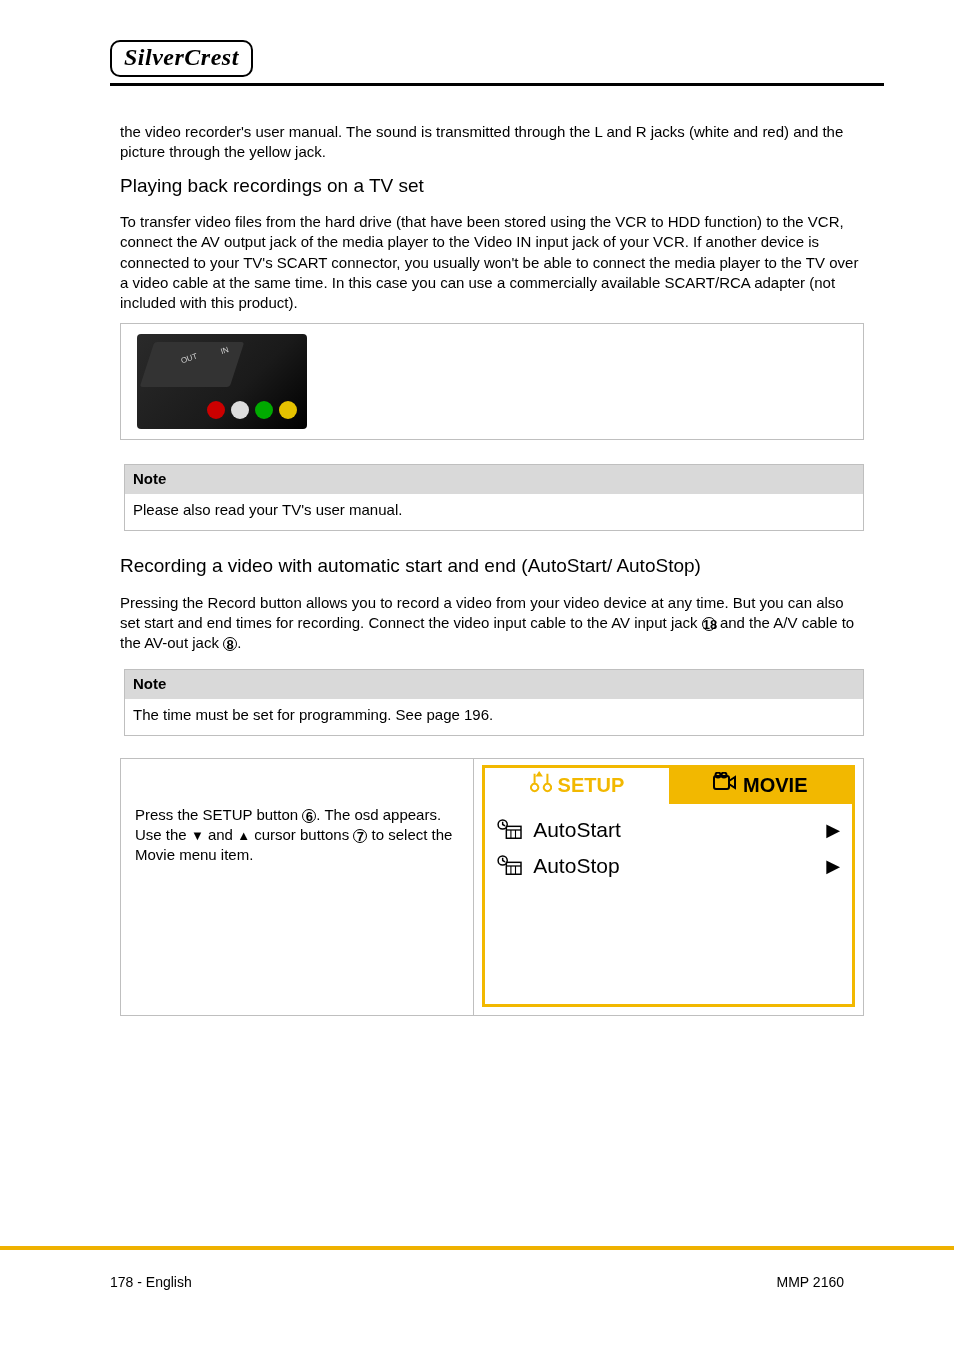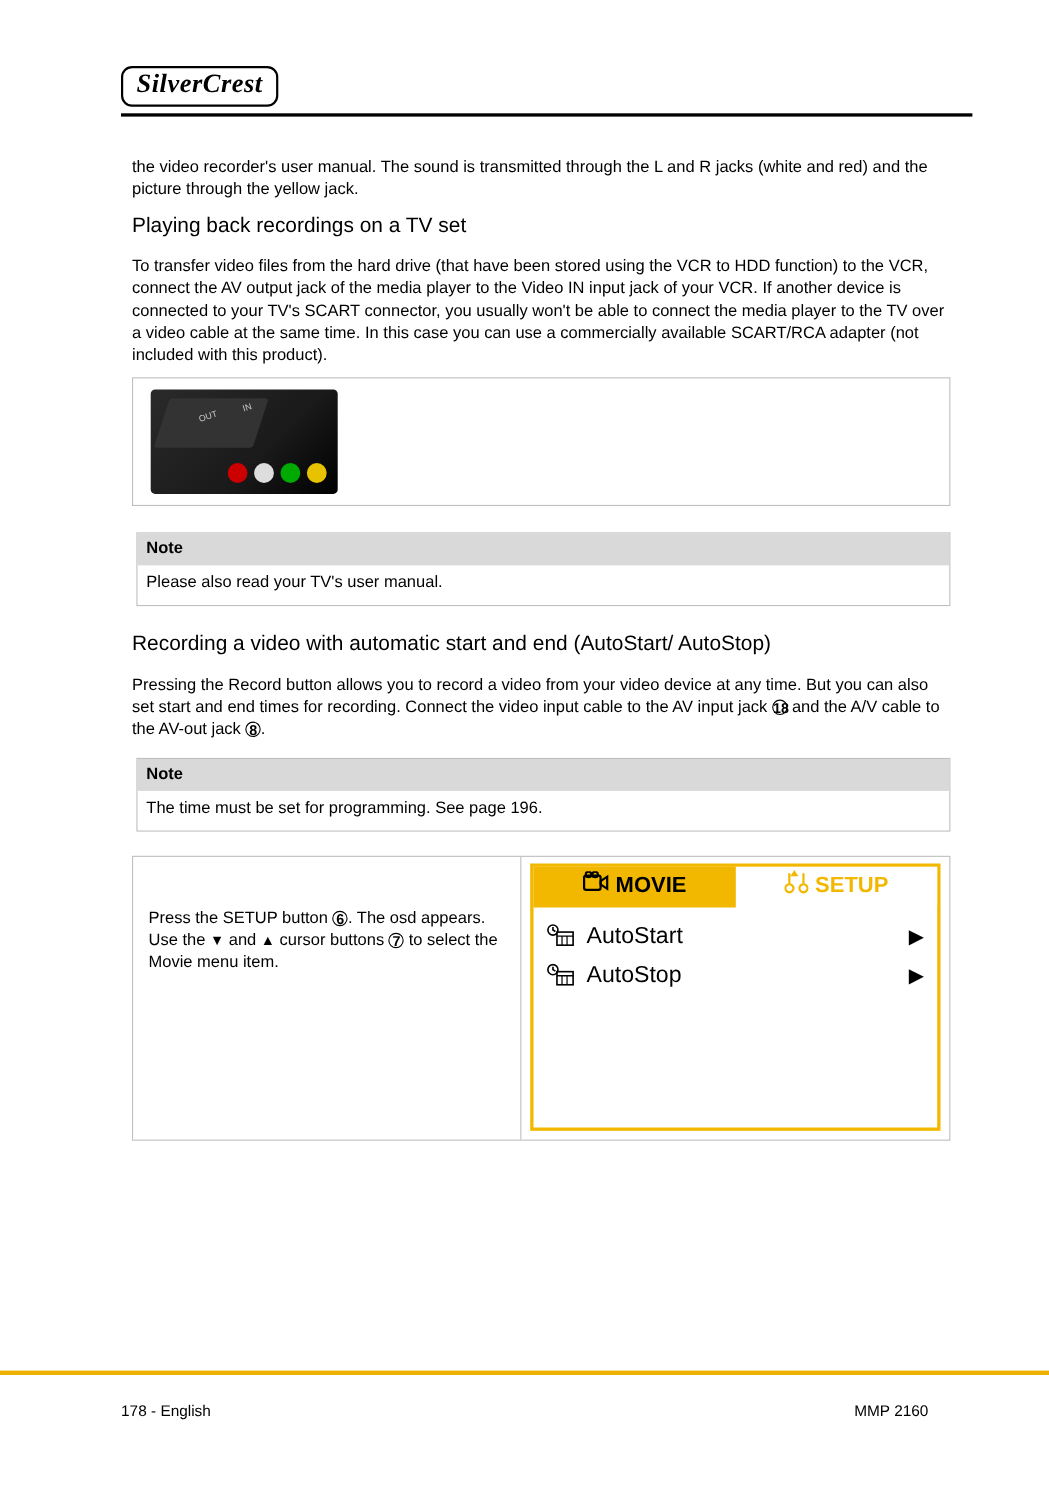--- a/index.html
+++ b/index.html
@@ -5,21 +5,21 @@
   * { margin: 0; padding: 0; box-sizing: border-box; }
   body {
     width: 954px;
     height: 1350px;
     background: #ffffff;
     font-family: Arial, Helvetica, sans-serif;
     color: #000;
     position: relative;
   }
   .page {
-    padding: 60px 70px 0 110px;
+    padding: 40px 70px 0 110px;
   }
   .brand-badge {
     display: inline-block;
     border: 2.5px solid #000;
     border-radius: 10px;
     padding: 2px 12px 4px 12px;
     font-family: "Brush Script MT", cursive;
     font-style: italic;
     font-weight: bold;
     font-size: 24px;
@@ -232,38 +232,38 @@
     </div>
 
 
     <div class="two-col">
       <div class="left">
         <span>Press the SETUP button </span><span class="circnum">6</span><span>. The osd appears. Use the </span><span class="tri">▼</span><span> and </span><span class="tri">▲</span><span> cursor buttons </span><span class="circnum">7</span><span> to select the Movie menu item.</span>
       </div>
       <div class="right">
         <div class="osd">
           <div class="osd-tabs">
+            <div class="osd-tab inactive">
+              <span>
+                <svg viewBox="0 0 24 24" width="22" height="22">
+                    <path d="M5 3 L5 14 M10 2 L12 5 L8 5 Z M5 14 a4 4 0 1 0 0.1 0 M19 3 L19 14 M19 14 a4 4 0 1 0 0.1 0" fill="none" stroke="#f2b800" stroke-width="2.2"></path>
+                  </svg>
+              </span>
+              <span>SETUP</span>
+            </div>
             <div class="osd-tab active">
               <span>
                 <svg viewBox="0 0 24 20" width="24" height="20">
                     <rect x="1" y="4" width="15" height="13" rx="2" fill="none" stroke="#000" stroke-width="2"></rect>
                     <path d="M16 9 L22 5 L22 16 L16 12 Z" fill="none" stroke="#000" stroke-width="2"></path>
                     <circle cx="5" cy="3" r="2.5" fill="none" stroke="#000" stroke-width="2"></circle>
                     <circle cx="11" cy="3" r="2.5" fill="none" stroke="#000" stroke-width="2"></circle>
                   </svg>
               </span>
               <span>MOVIE</span>
-            </div>
-            <div class="osd-tab inactive">
-              <span>
-                <svg viewBox="0 0 24 24" width="22" height="22">
-                    <path d="M5 3 L5 14 M10 2 L12 5 L8 5 Z M5 14 a4 4 0 1 0 0.1 0 M19 3 L19 14 M19 14 a4 4 0 1 0 0.1 0" fill="none" stroke="#f2b800" stroke-width="2.2"></path>
-                  </svg>
-              </span>
-              <span>SETUP</span>
             </div>
           </div>
           <div class="osd-body">
             <div class="osd-item">
               <span class="icon-cal">
                 <svg viewBox="0 0 28 24">
                     <circle cx="6" cy="6" r="5" fill="none" stroke="#000" stroke-width="1.6"></circle>
                     <path d="M6 3 L6 6 L8.5 7.5" stroke="#000" stroke-width="1.6" fill="none"></path>
                     <rect x="10" y="8" width="16" height="13" fill="none" stroke="#000" stroke-width="1.6"></rect>
                     <line x1="10" y1="12" x2="26" y2="12" stroke="#000" stroke-width="1.4"></line>

